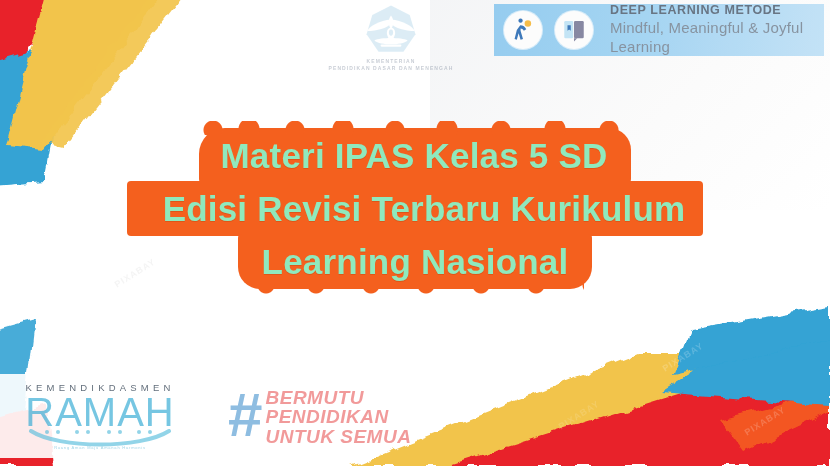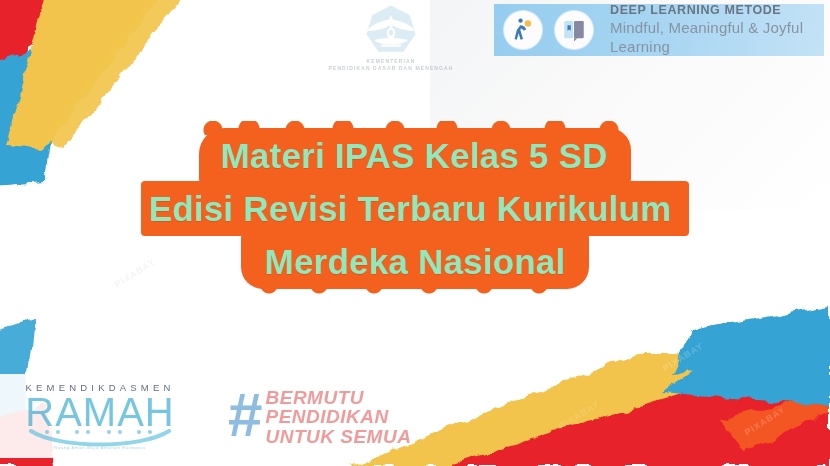--- a/index.html
+++ b/index.html
@@ -77,21 +77,21 @@
     padding:3px 16px 3px 16px;
     background:#f4601e;
     text-shadow:0 1px 0 rgba(120,40,0,.18);
   }
   .t-line.l1{
     border-radius:26px 22px 4px 4px;
     padding-left:22px;padding-right:24px;
   }
   .t-line.l2{
     border-radius:4px;
-    padding-left:8px;padding-right:18px;
+    padding-left:36px;padding-right:18px;
     margin-top:-2px;
   }
   .t-line.l3{
     border-radius:4px 4px 22px 22px;
     padding-left:24px;padding-right:24px;
     margin-top:-2px;
   }
   
   .t-line.l1::before{
     content:"";position:absolute;left:4px;right:4px;top:-7px;height:14px;
@@ -250,21 +250,21 @@
     </div>
     <div class="dl-text">
       <div class="dl-title">DEEP LEARNING METODE</div>
       <div class="dl-sub">Mindful, Meaningful &amp; Joyful Learning</div>
     </div>
   </div>
 
   <div class="title-wrap">
     <div class="t-line l1">Materi IPAS Kelas 5 SD</div>
     <div class="t-line l2">Edisi Revisi Terbaru Kurikulum</div>
-    <div class="t-line l3">Merdeka Nasional</div>
+    <div class="t-line l3">Learning Nasional</div>
   </div>
 
   <div class="ramah-card">
     <div class="ramah-kd">KEMENDIKDASMEN</div>
     <div class="ramah-word">RAMAH</div>
     <svg width="150" height="18" viewBox="0 0 150 18" style="margin-top:-4px">
       <path d="M6 2 C34 20 116 20 144 2" stroke="#8fd3e8" stroke-width="4" fill="none" stroke-linecap="round"></path>
       <g fill="#8fd3e8">
         <circle cx="22" cy="3" r="2"></circle>
           <circle cx="33" cy="3" r="2"></circle>

